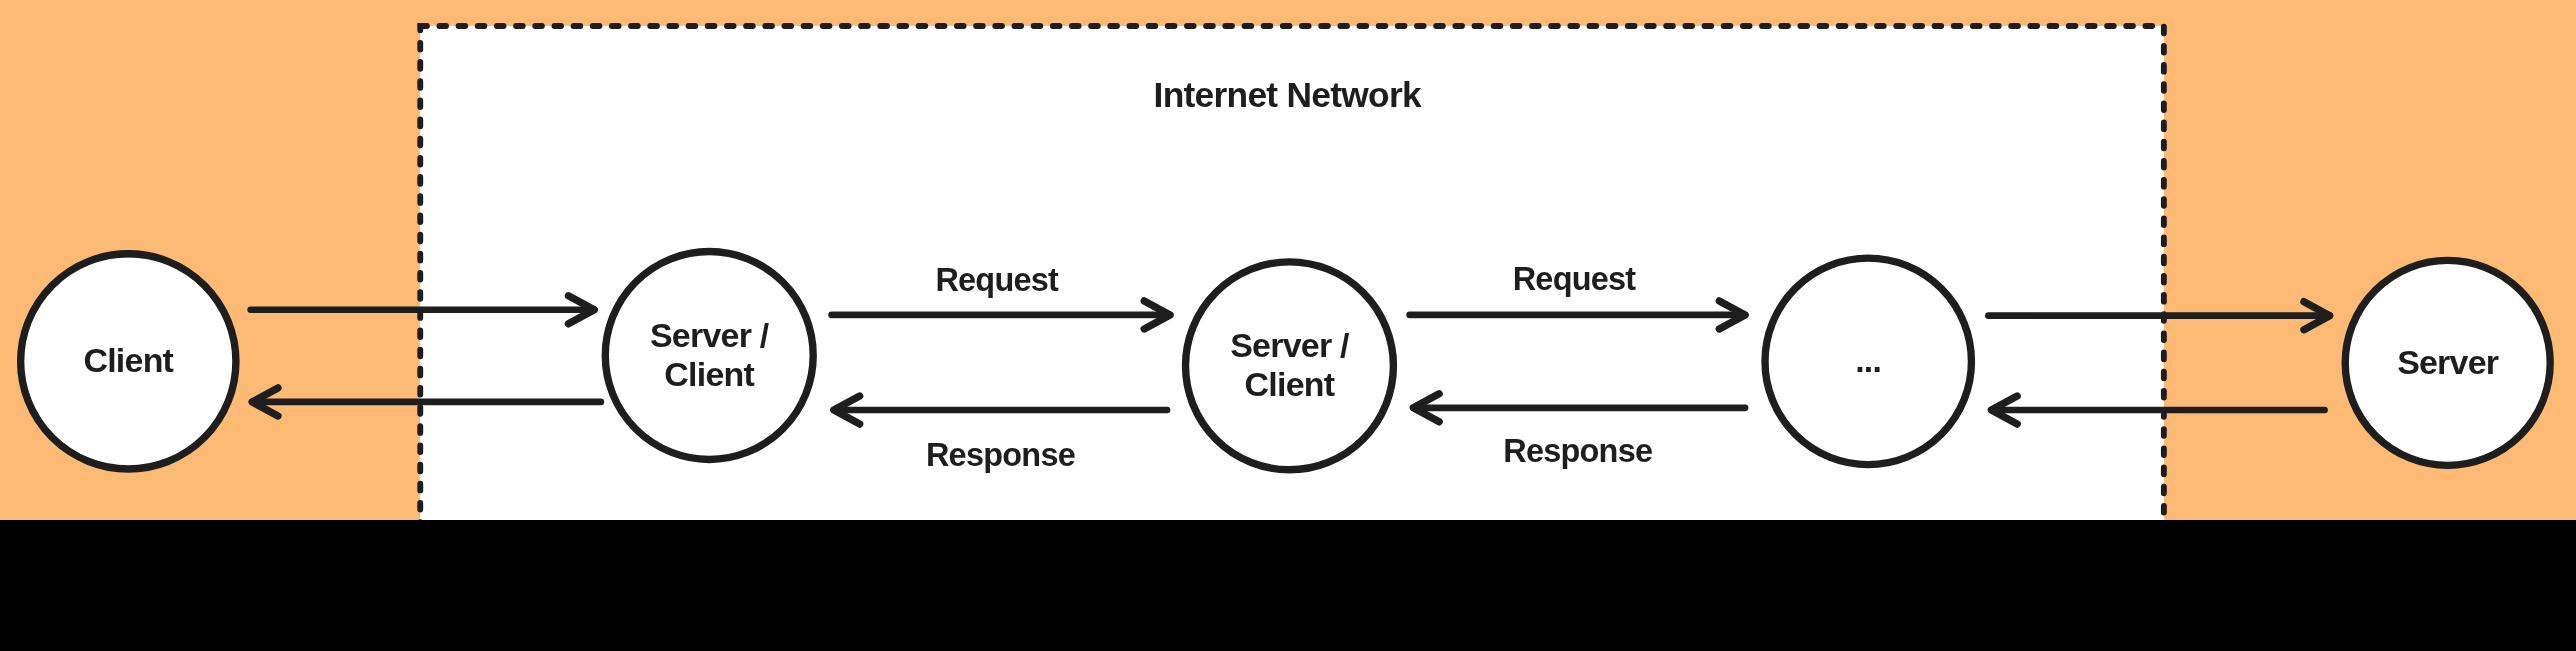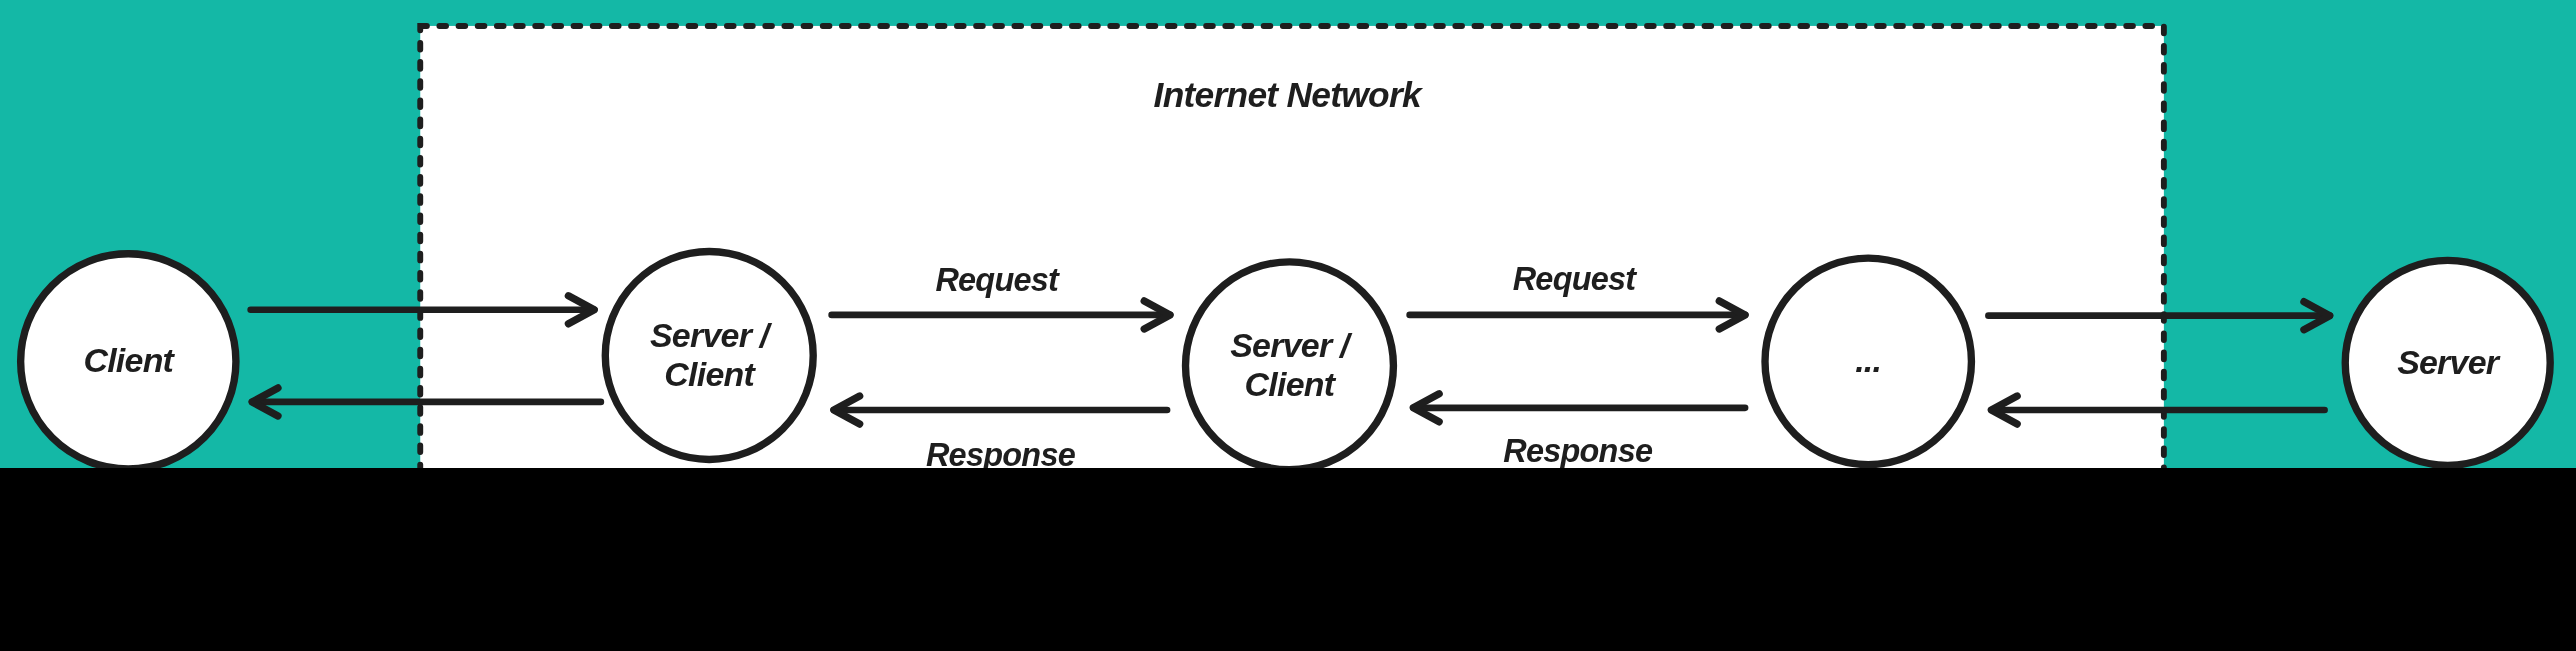--- a/index.html
+++ b/index.html
@@ -1,16 +1,16 @@
 <!DOCTYPE html>
 <html style="font-size:11.8px"><head>
 <meta charset="utf-8">
 <style>
   html, body { margin: 0; padding: 0; background: #000000; }
-  .stage { position: relative; width: 2576px; height: 468px; background: #14b8a6; overflow: hidden; font-style: italic; }
+  .stage { position: relative; width: 2576px; height: 520px; background: #fdba74; overflow: hidden; }
   svg { display: block; }
   .arrow-line {
     stroke: #1e1e1e; stroke-width: 9; fill: none;
     stroke-linecap: round; stroke-linejoin: round;
   }
   .arrow-head {
     stroke: #1e1e1e; stroke-width: 10; fill: none;
     stroke-linecap: round; stroke-linejoin: round;
   }
   .node {

